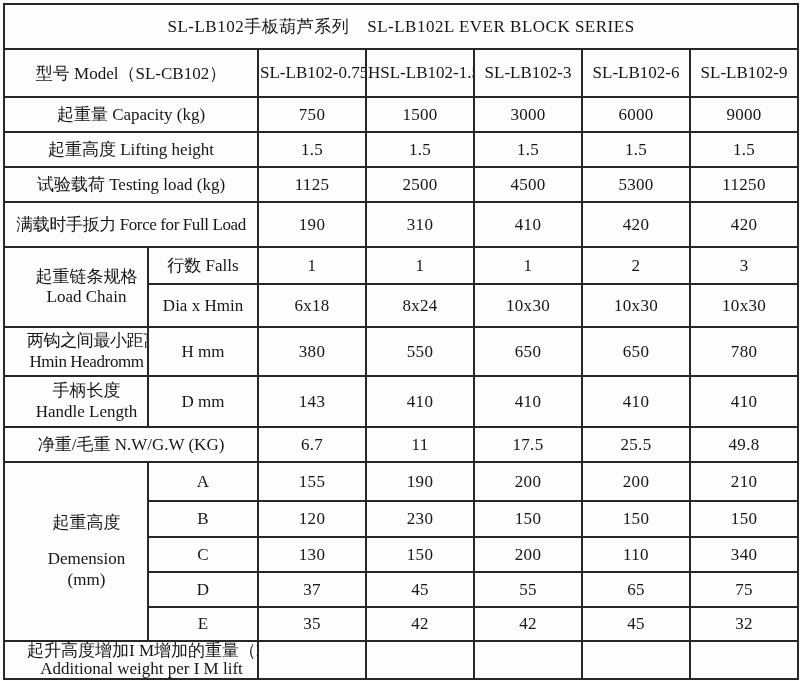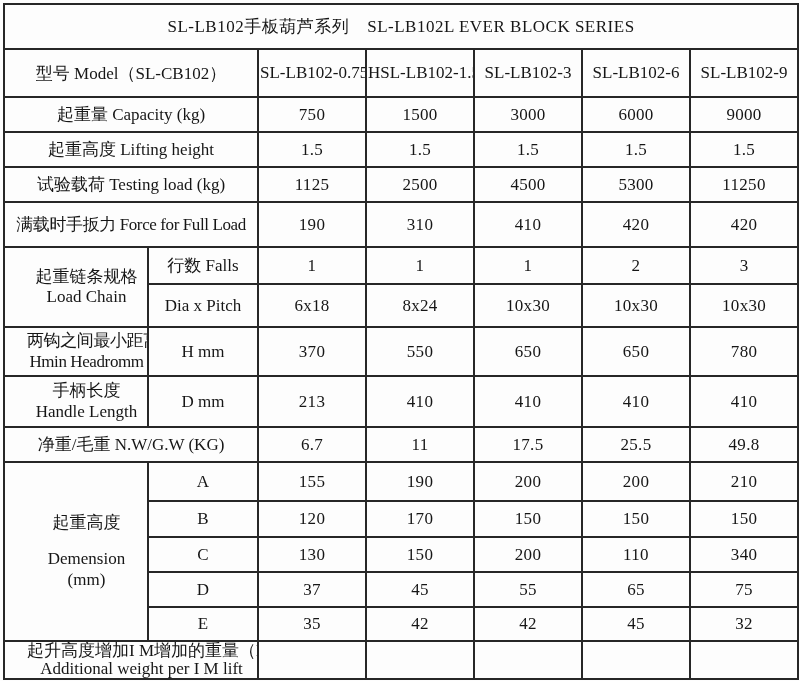--- a/index.html
+++ b/index.html
@@ -107,48 +107,48 @@
     </td>
     <td>行数 Falls</td>
     <td class="num">1</td>
     <td class="num">1</td>
     <td class="num">1</td>
     <td class="num">2</td>
     <td class="num">3</td>
   </tr>
 
   <tr style="height:43px">
-    <td>Dia x Pitch</td>
+    <td>Dia x Hmin</td>
     <td class="num">6x18</td>
     <td class="num">8x24</td>
     <td class="num">10x30</td>
     <td class="num">10x30</td>
     <td class="num">10x30</td>
   </tr>
 
   <tr style="height:49px">
     <td class="two-line tight">
       <span>两钩之间最小距离</span>
       <span>Hmin Headromm</span>
     </td>
     <td>H mm</td>
-    <td class="num">370</td>
+    <td class="num">380</td>
     <td class="num">550</td>
     <td class="num">650</td>
     <td class="num">650</td>
     <td class="num">780</td>
   </tr>
 
   <tr style="height:51px">
     <td class="two-line">
       <span>手柄长度</span>
       <span>Handle Length</span>
     </td>
     <td>D mm</td>
-    <td class="num">213</td>
+    <td class="num">143</td>
     <td class="num">410</td>
     <td class="num">410</td>
     <td class="num">410</td>
     <td class="num">410</td>
   </tr>
 
   <tr style="height:35px">
     <td colspan="2">净重/毛重 N.W/G.W (KG)</td>
     <td class="num">6.7</td>
     <td class="num">11</td>
@@ -167,21 +167,21 @@
     <td class="num">155</td>
     <td class="num">190</td>
     <td class="num">200</td>
     <td class="num">200</td>
     <td class="num">210</td>
   </tr>
 
   <tr style="height:36px">
     <td>B</td>
     <td class="num">120</td>
-    <td class="num">170</td>
+    <td class="num">230</td>
     <td class="num">150</td>
     <td class="num">150</td>
     <td class="num">150</td>
   </tr>
 
   <tr style="height:35px">
     <td>C</td>
     <td class="num">130</td>
     <td class="num">150</td>
     <td class="num">200</td>

